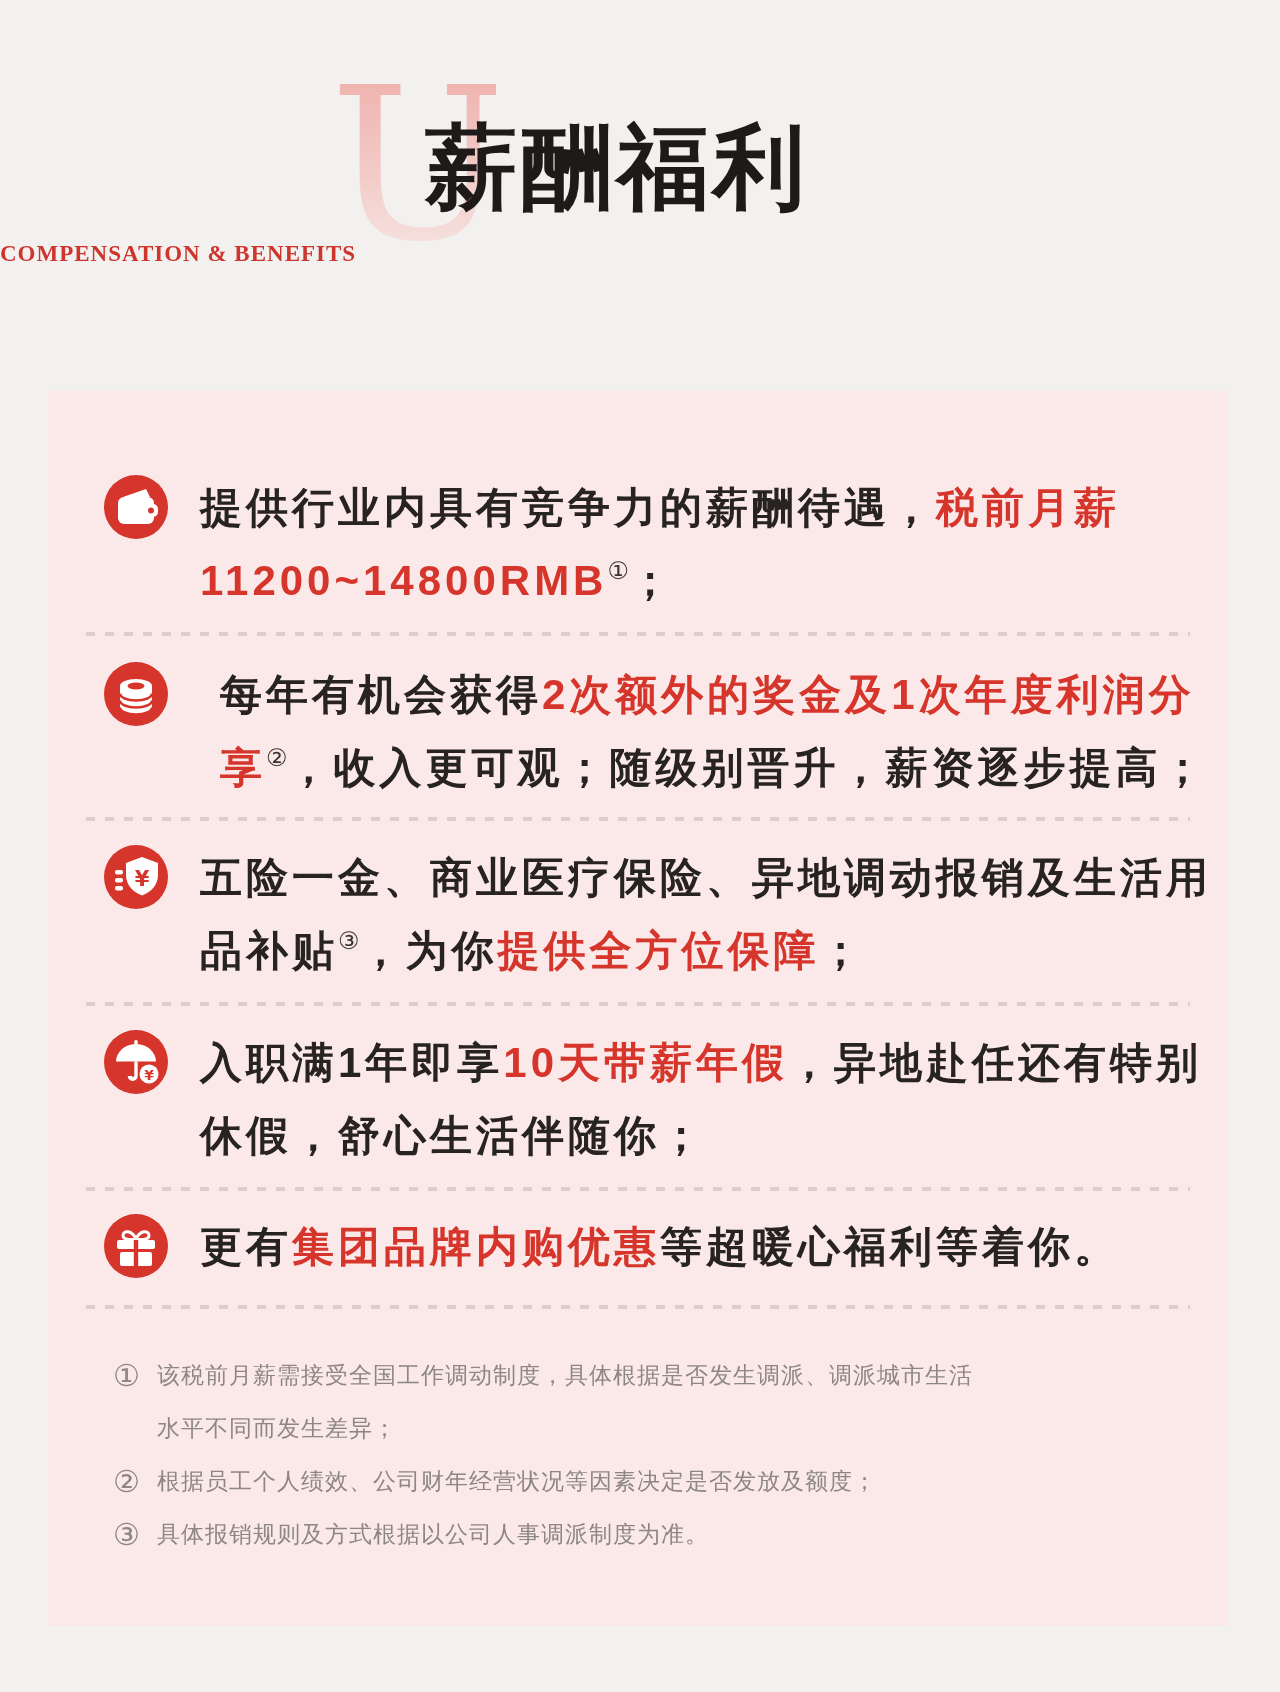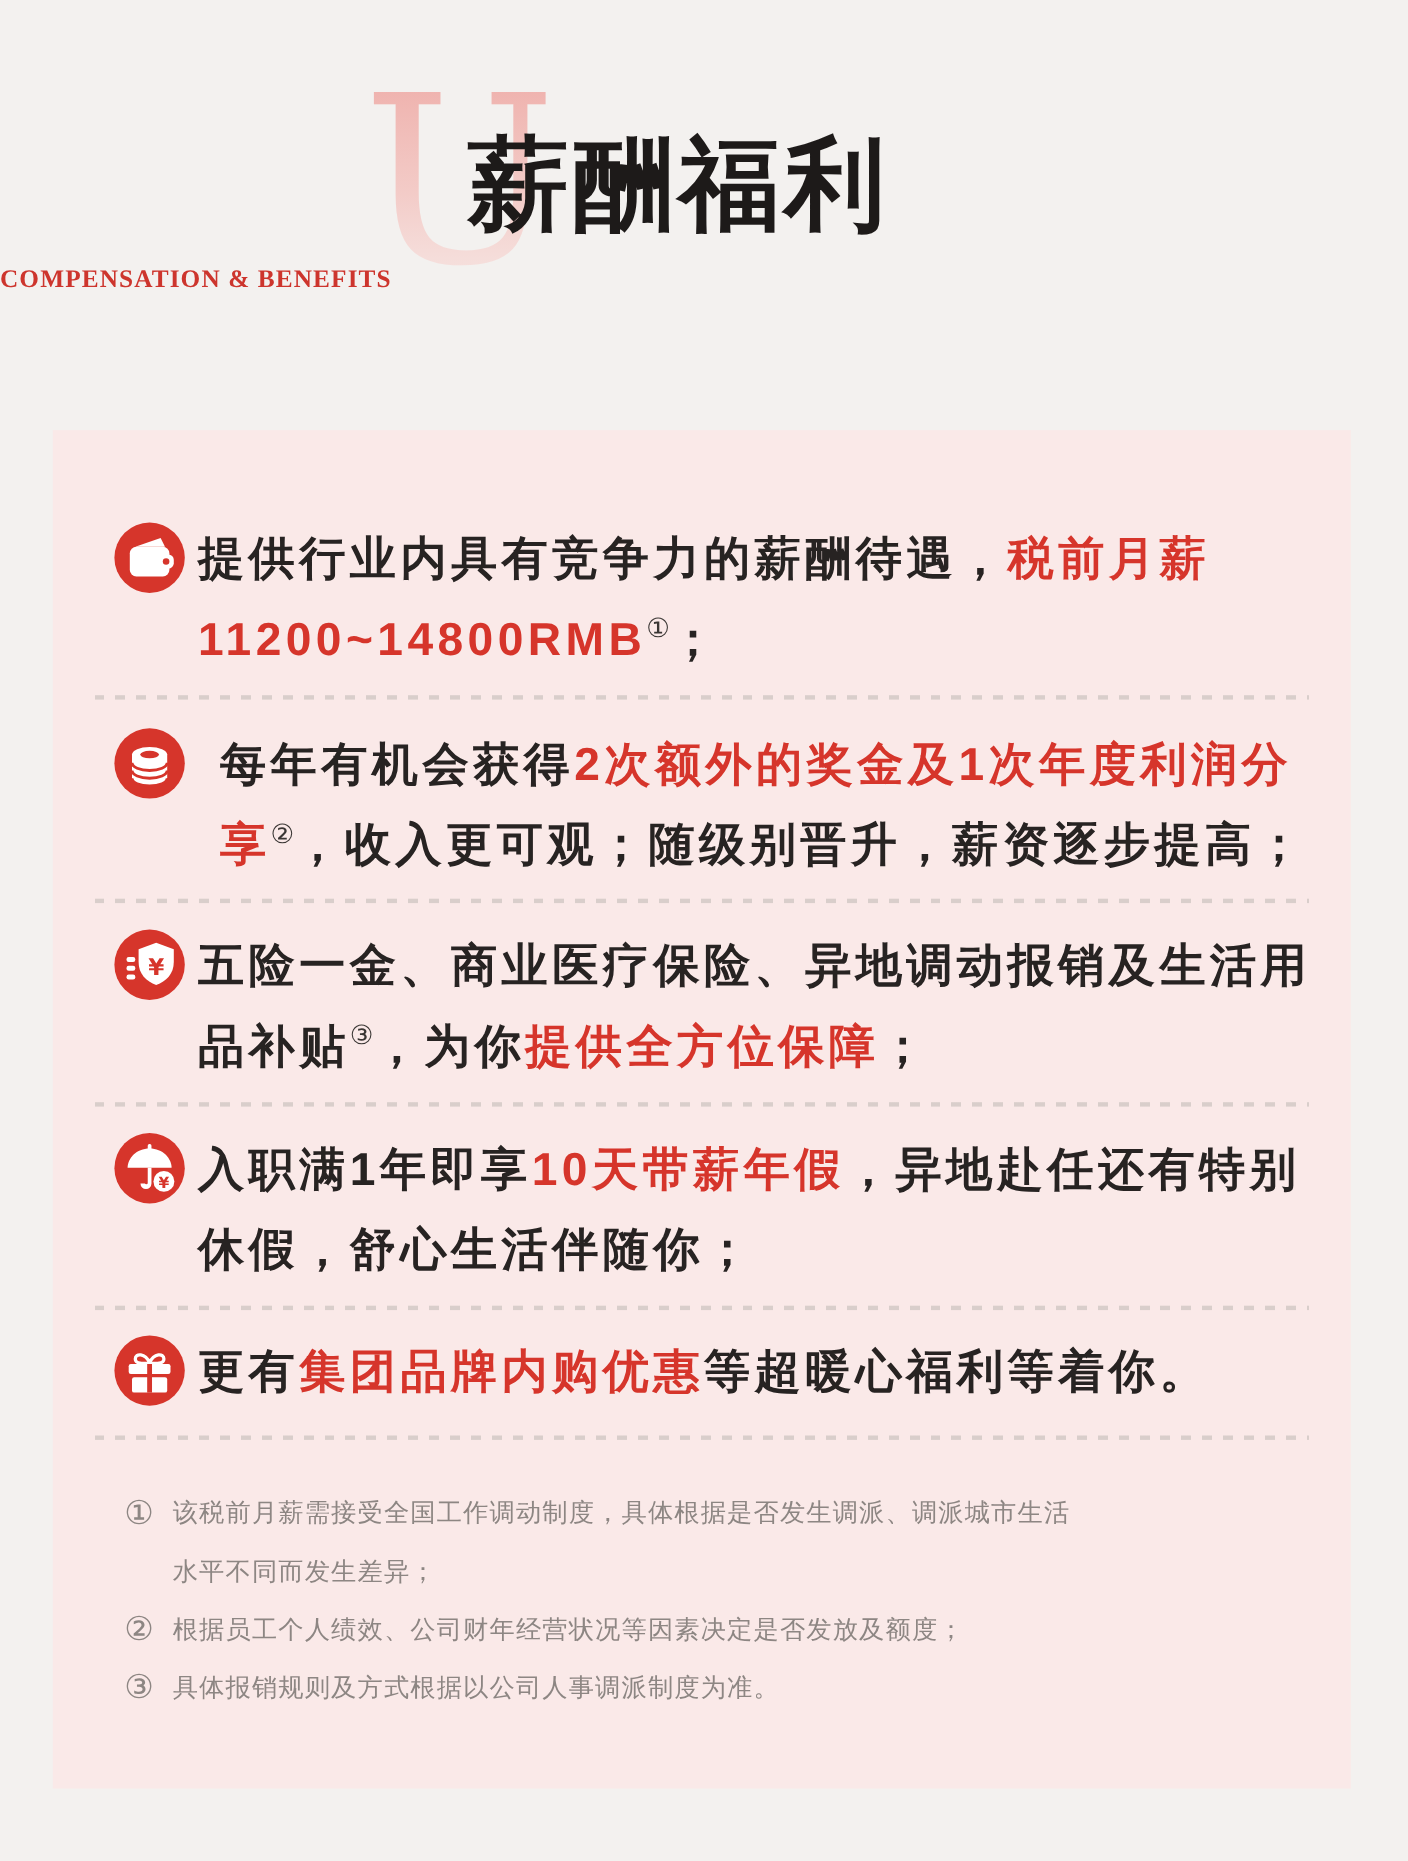--- a/index.html
+++ b/index.html
@@ -39,21 +39,21 @@
     width:1100px;
   }
   .icon-badge{
     flex:0 0 64px;width:64px;height:64px;border-radius:50%;
     background:#d6352b;margin-top:4px;
     display:flex;align-items:center;justify-content:center;
   }
   .icon-badge svg{width:64px;height:64px;display:block;}
   .b-text{
     font-size:42px;font-weight:700;line-height:73px;letter-spacing:4px;
-    color:#272322;white-space:nowrap;
+    color:#272322;white-space:nowrap;margin-left:20px;
   }
   .t-black{color:#272322;}
   .t-red{color:#d6352b;}
   .t-sup{
     font-size:24px;font-weight:400;letter-spacing:0;
     position:relative;top:-16px;color:#3a3634;
   }
 
   .divider{
     position:absolute;left:38px;width:1104px;height:4px;

